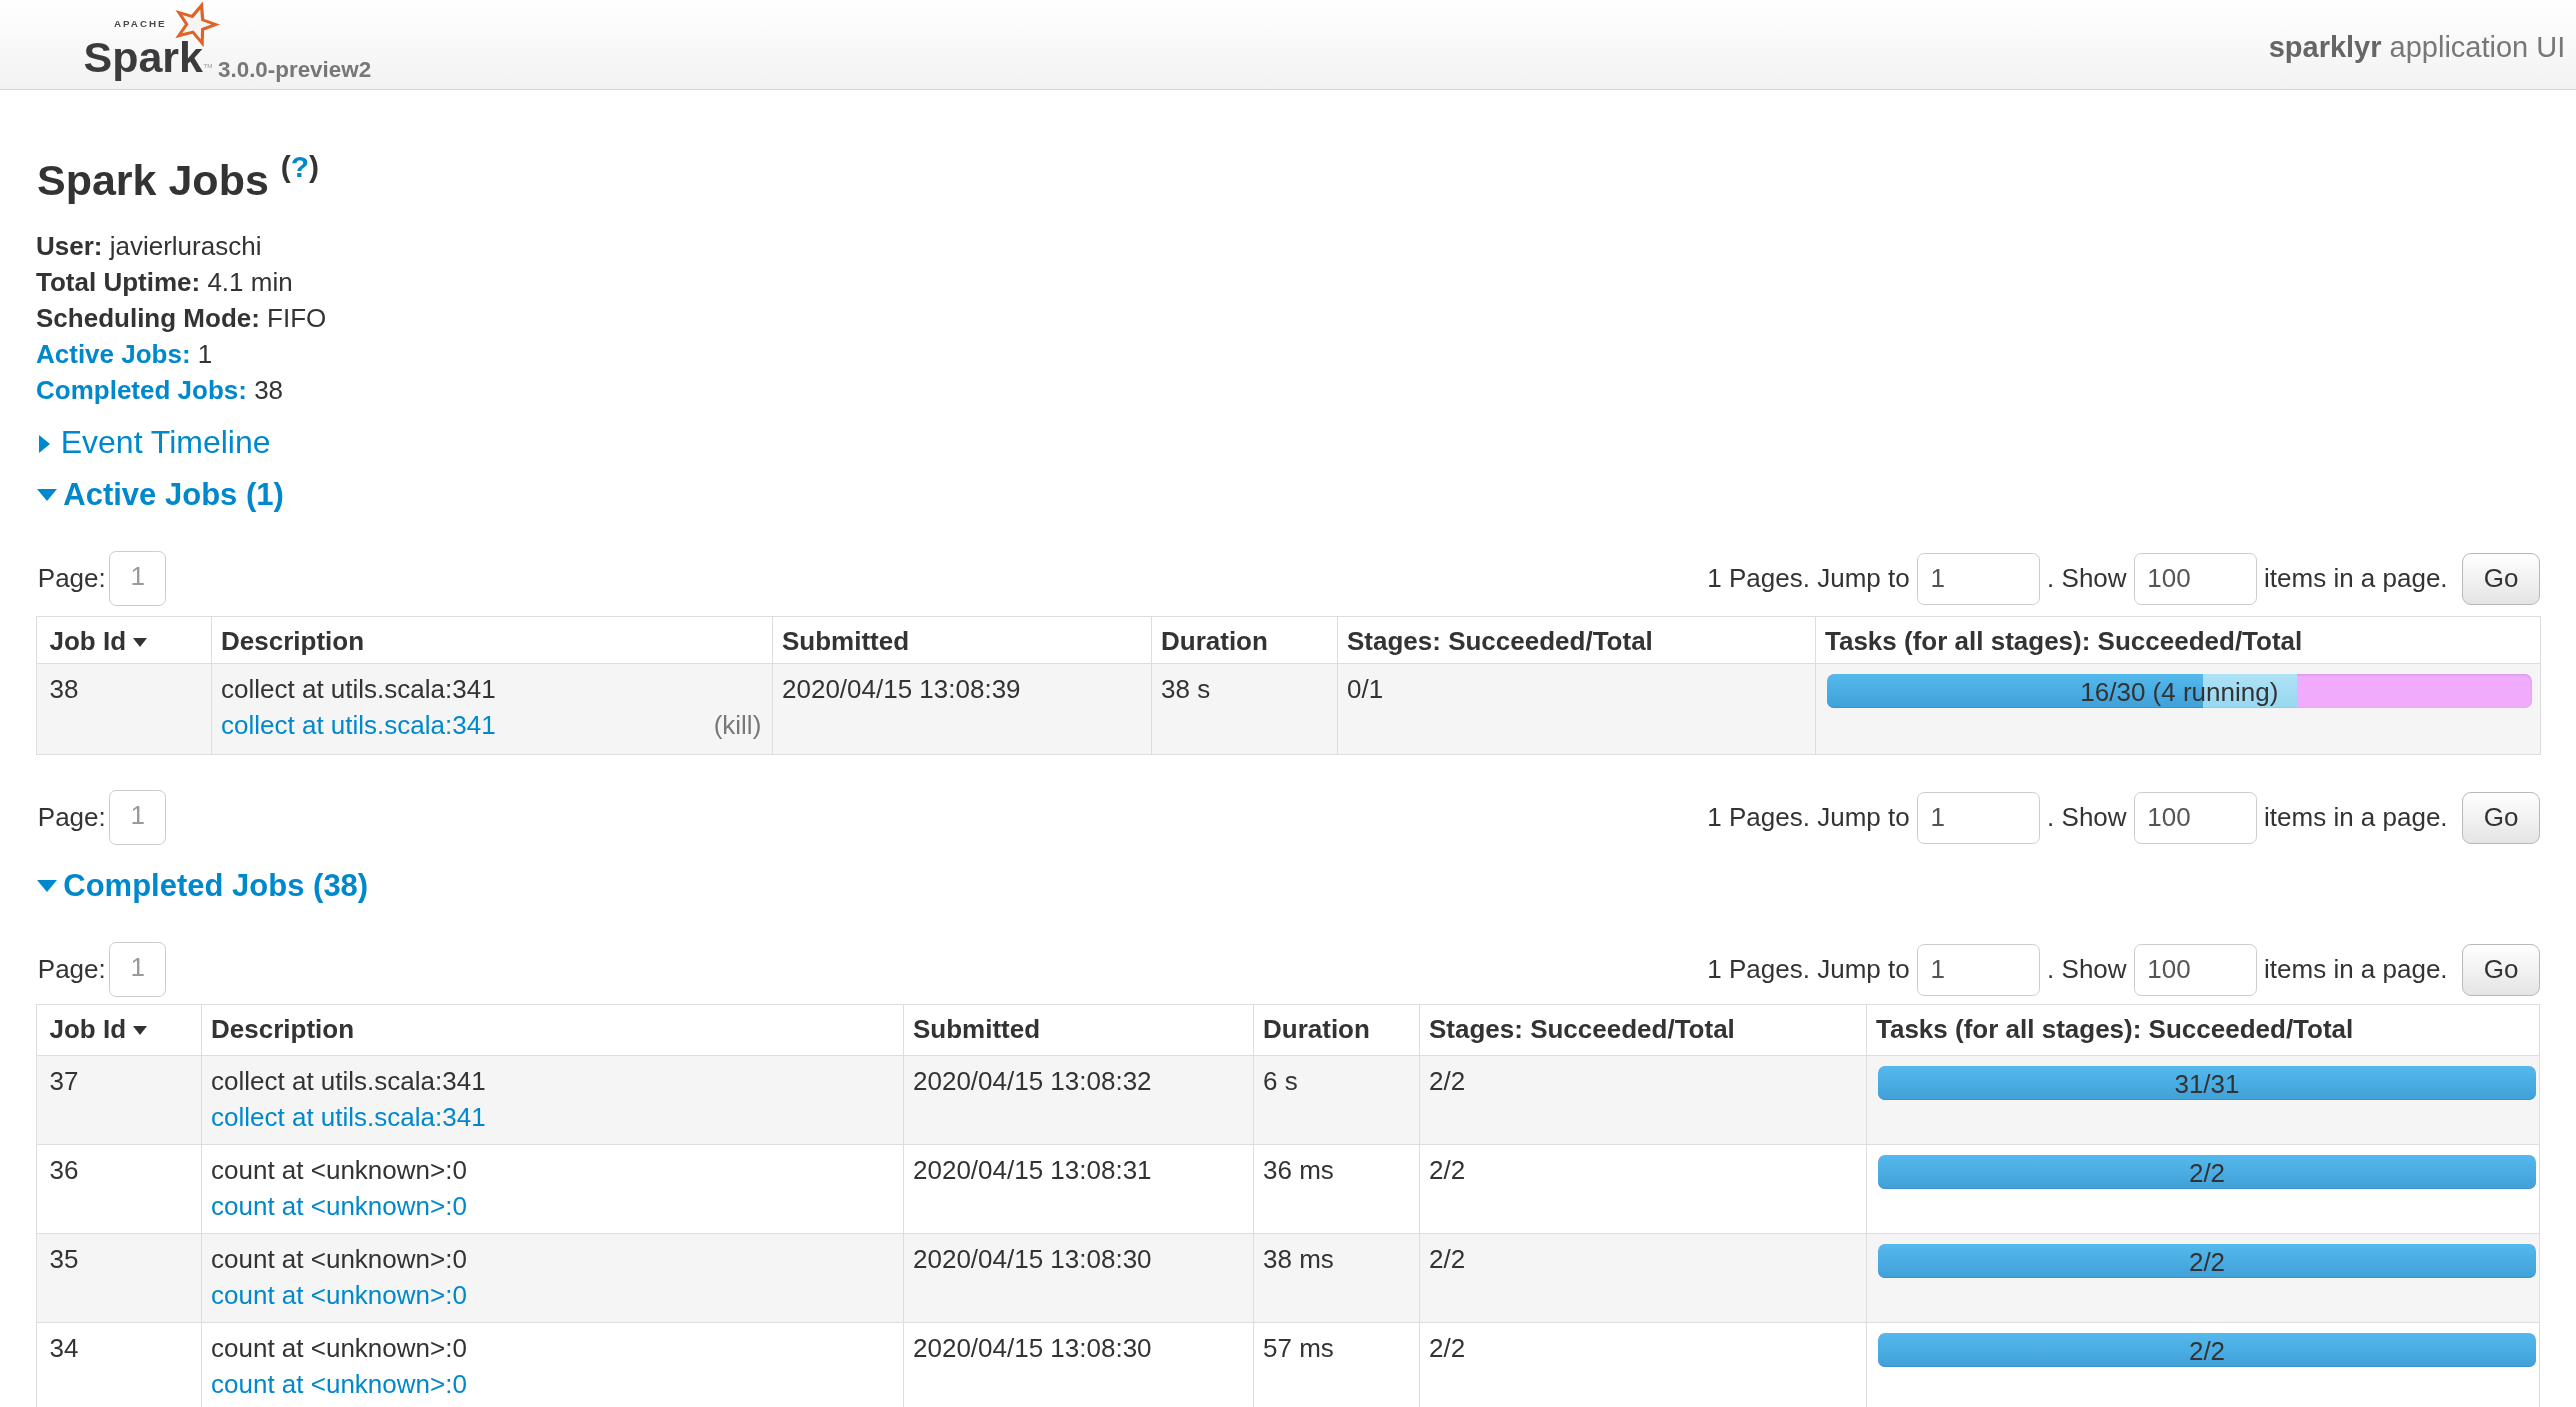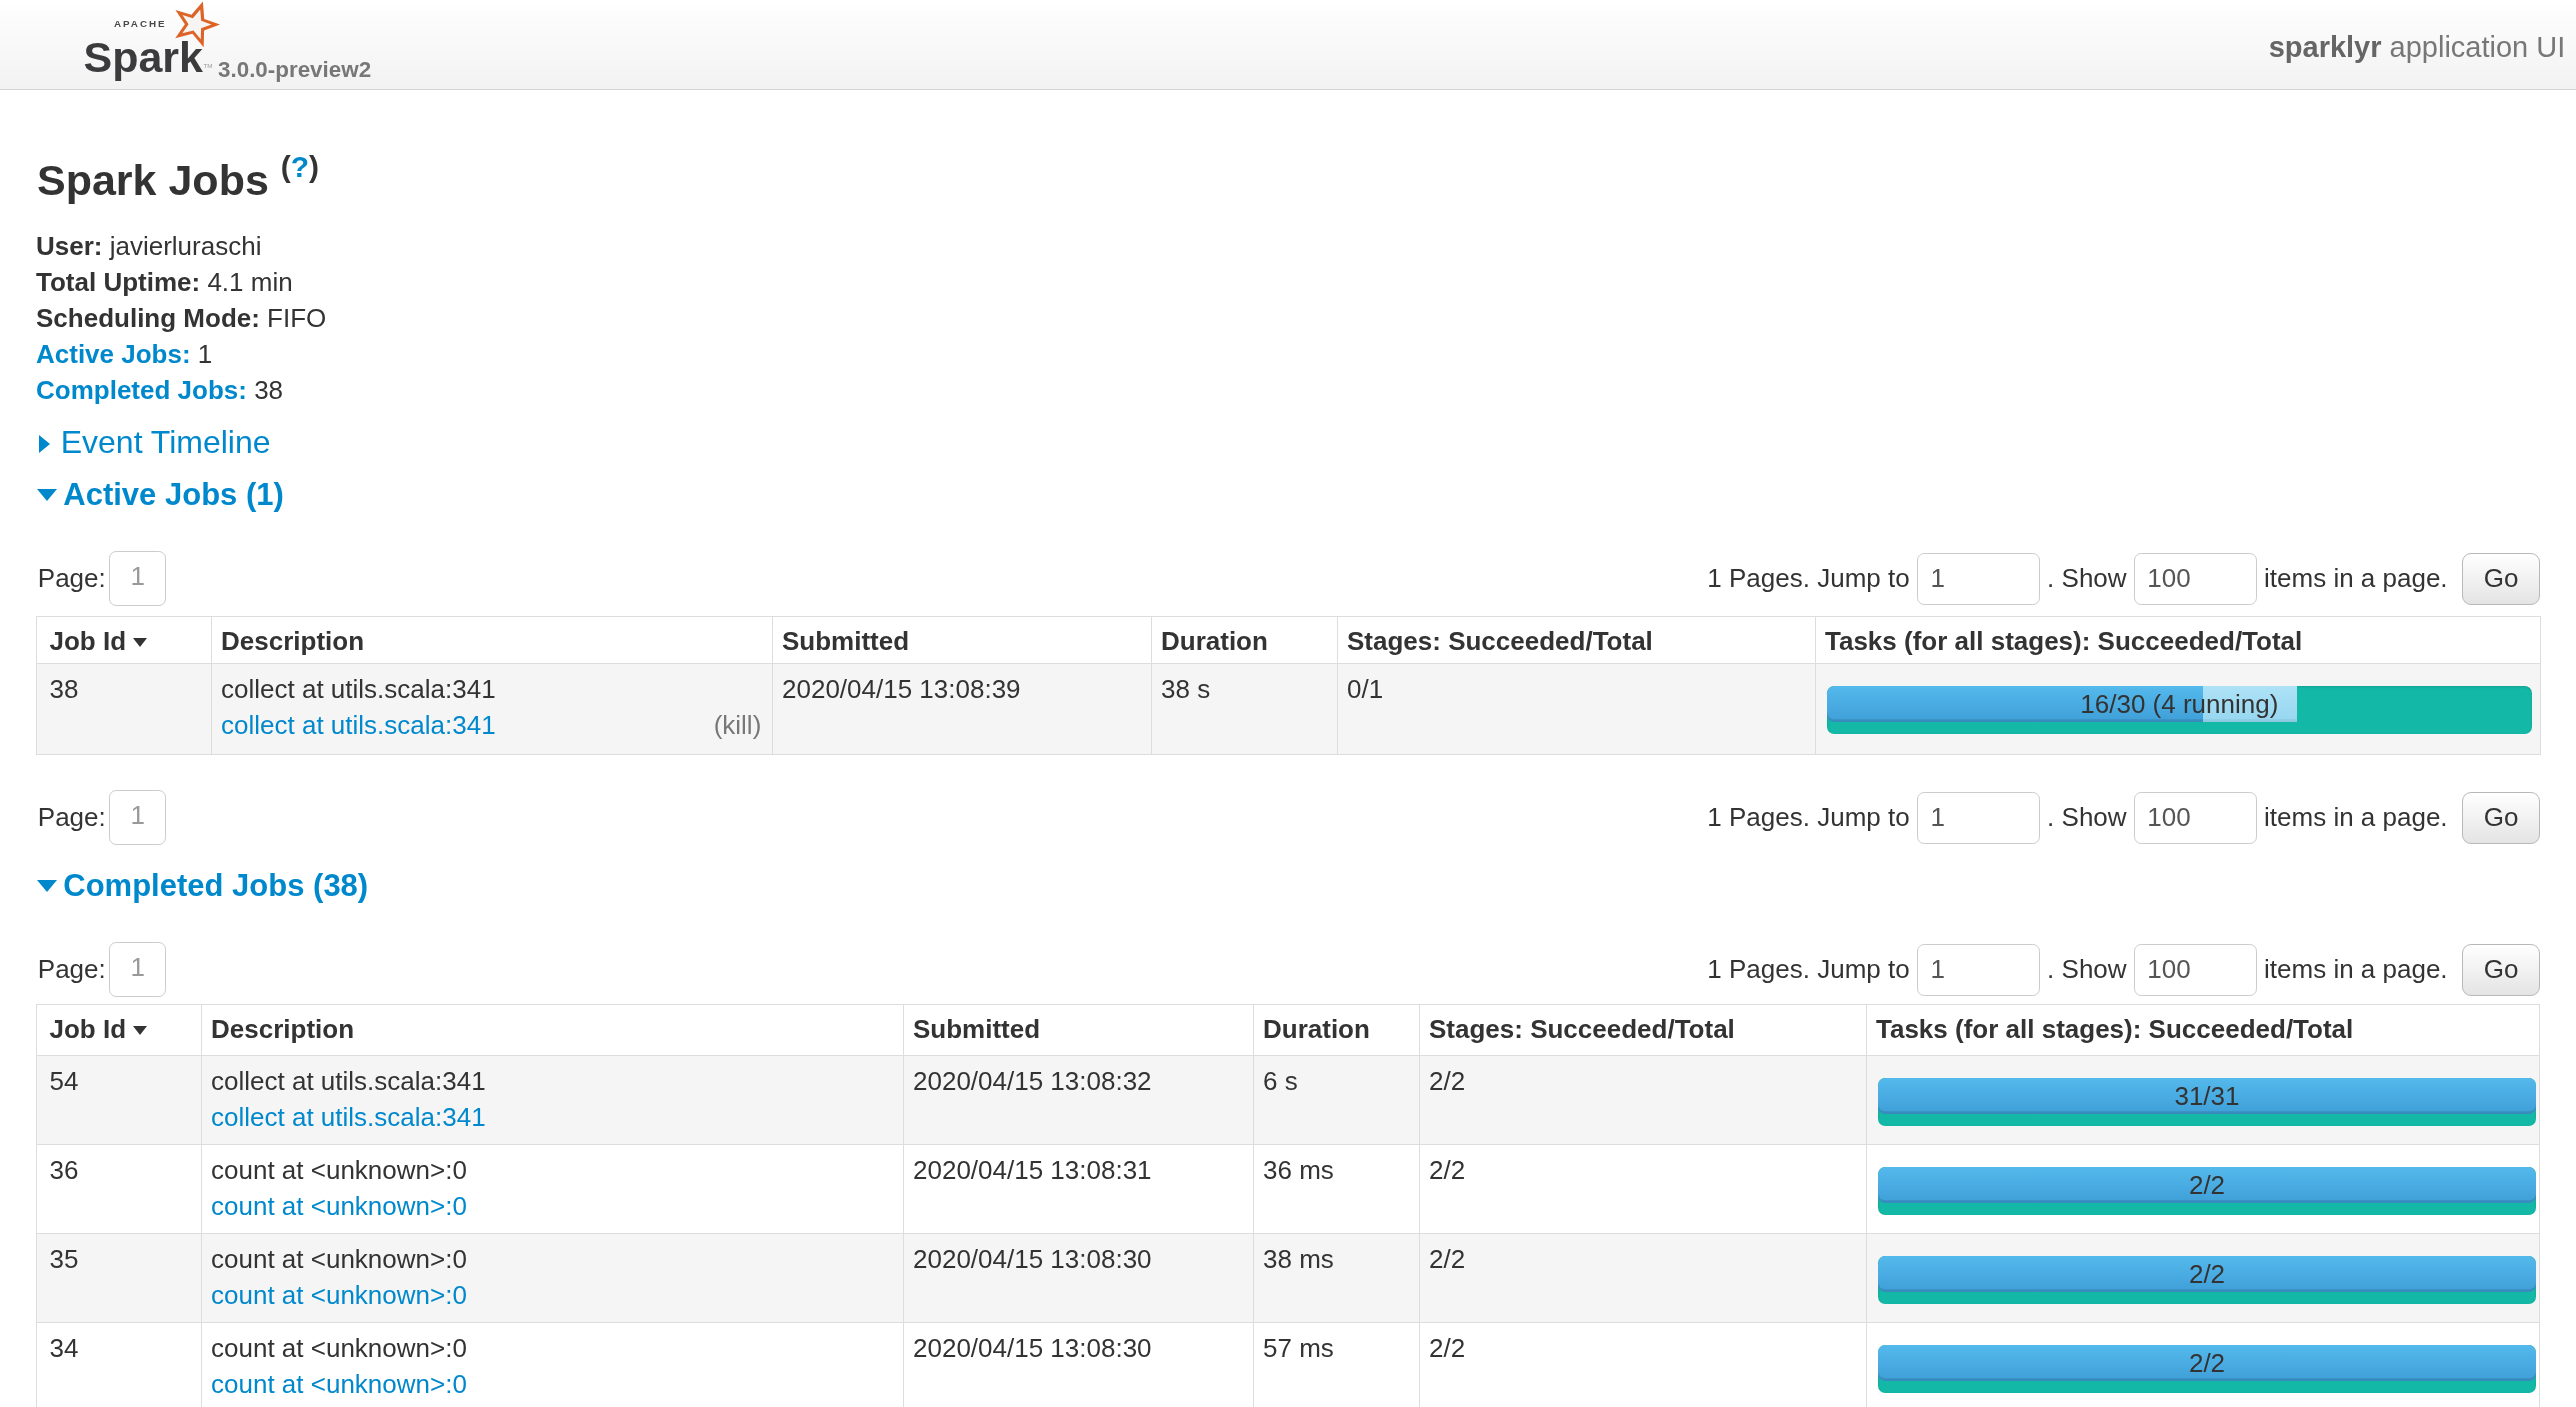--- a/index.html
+++ b/index.html
@@ -79,22 +79,22 @@
 #t1 { top:616px; }
 #t2 { top:1004px; }
 .sortarrow { display:inline-block; width:0; height:0;
   border-left:7.2px solid transparent; border-right:7.2px solid transparent;
   border-top:9.8px solid #333; margin-left:7.2px; position:relative; top:-3.6px;}
 .killlink { float:right; color:#777; }
 
 
 td.ptd { padding:9.8px 8px 7.2px 10.7px !important; }
 #t2 td.ptd { padding-right:2.7px !important; }
-.progress { position:relative; width:100%; height:48px; border-radius:7.2px;
-  background:#14b8a6; box-shadow:inset 0 0.9px 2.7px rgba(0,0,0,0.12); overflow:hidden;margin-top:12px; }
+.progress { position:relative; width:100%; height:34px; border-radius:7.2px;
+  background:#f0abfc; box-shadow:inset 0 0.9px 2.7px rgba(0,0,0,0.12); overflow:hidden; }
 .pfill { position:absolute; left:0; top:0; height:36px;
   background:linear-gradient(to bottom,#54b9ec,#3f9fd8);
   box-shadow:inset 0 -2.7px 0 rgba(0,0,0,0.12);
   border-radius:7.2px 0 0 7.2px; }
 .pfill.full { border-radius:7.2px; width:100%; }
 .prun { position:absolute; top:0; height:36px;
   background:linear-gradient(to bottom,#aee2f6,#96d7f0);
   box-shadow:inset 0 -2.7px 0 rgba(0,0,0,0.06); }
 .ptext { position:absolute; left:0; top:0; width:100%; height:36px; text-align:center;
   line-height:36px; font-size:26px; color:#333; }
@@ -223,21 +223,21 @@
   <tbody>
       <tr style="height:51px;">
     <th>Job Id<span class="sortarrow"></span></th>
         <th>Description</th>
         <th>Submitted</th>
     <th>Duration</th>
         <th>Stages: Succeeded/Total</th>
         <th>Tasks (for all stages): Succeeded/Total</th>
   </tr>
   <tr class="odd" style="height:89px;">
-    <td>54</td>
+    <td>37</td>
     <td>collect at utils.scala:341<br><a class="blue" href="#">collect at utils.scala:341</a></td>
     <td>2020/04/15 13:08:32</td>
     <td>6 s</td>
     <td>2/2</td>
     <td class="ptd">
           <div class="progress">
             <div class="pfill full"></div>
       <div class="ptext">31/31</div>
           </div>
         </td>

